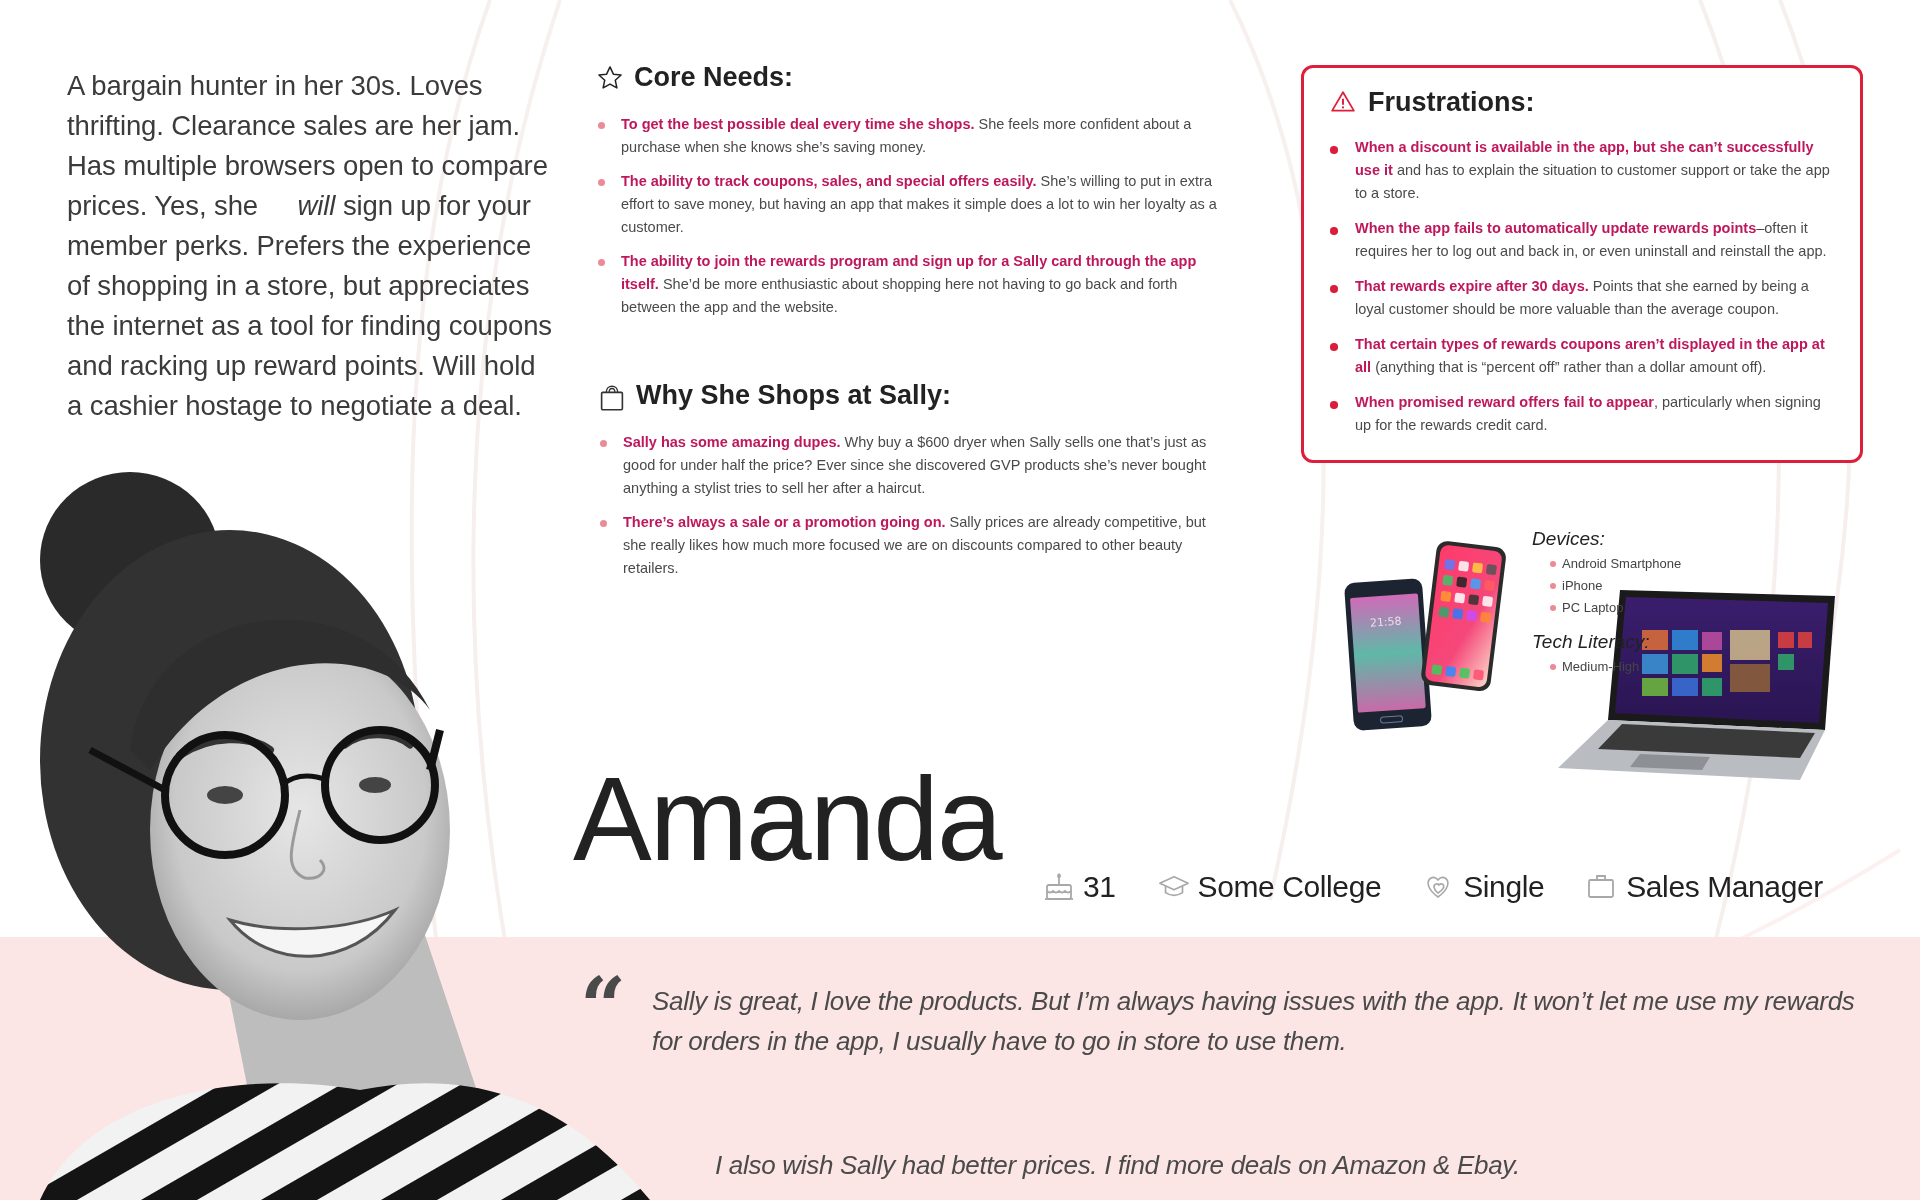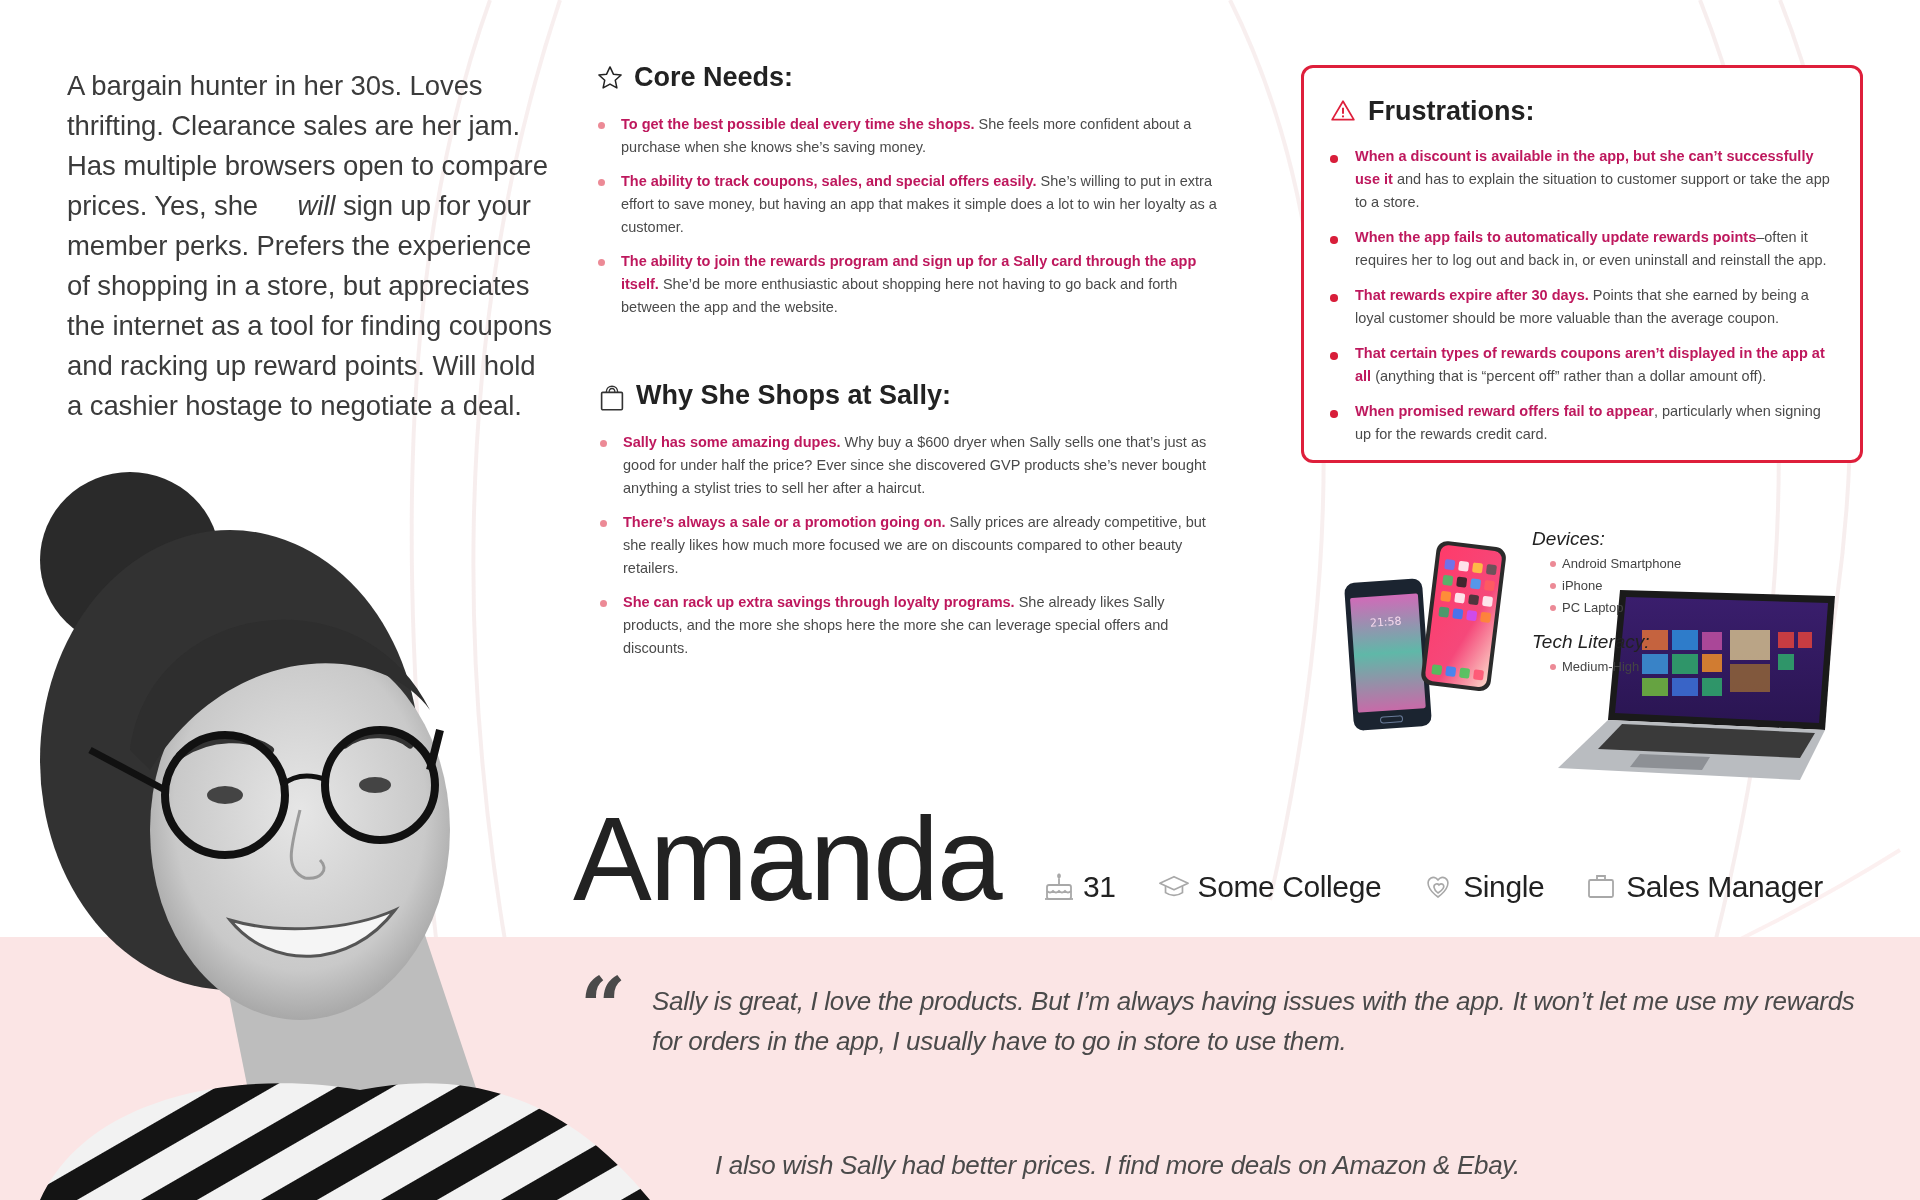--- a/index.html
+++ b/index.html
@@ -20,38 +20,38 @@
     .section-heading .icon { width: 28px; height: 28px; display: inline-flex; }
     .bullets { list-style: none; }
     .bullets li { position: relative; padding-left: 25px; font-size: 14.5px; line-height: 23px; color: #4a4a4a; margin-bottom: 11px; }
     .bullets li .dot { position: absolute; left: 2px; top: 9px; width: 7px; height: 7px; border-radius: 50%; background: #ec8a96; }
     .bullets li b { color: #be185d; font-weight: bold; }
 
     .core { left: 596px; top: 62px; width: 635px; }
     .why  { left: 598px; top: 380px; width: 630px; }
 
     
-    .frust { position: absolute; left: 1301px; top: 65px; width: 562px; height: 398px; border: 3.5px solid #de1f3b; border-radius: 12px; background: #fff; z-index: 2; padding: 28px 22px 0 26px; }
+    .frust { position: absolute; left: 1301px; top: 65px; width: 562px; height: 398px; border: 3.5px solid #de1f3b; border-radius: 12px; background: #fff; z-index: 2; padding: 19px 22px 0 26px; }
     .frust .section-heading { margin-bottom: 18px; }
     .frust .bullets li { padding-left: 25px; margin-bottom: 12px; }
     .frust .bullets li .dot { background: #d81e3a; left: 0; top: 10px; width: 7.5px; height: 7.5px; }
 
     
     .devices-imgs { position: absolute; left: 1330px; top: 530px; width: 520px; height: 250px; z-index: 2; }
     .devices { position: absolute; left: 1532px; top: 528px; z-index: 3; }
     .devices h4 { font-weight: normal; font-size: 19px; color: #222; margin-bottom: 3px; font-style: italic; }
     .devices ul { list-style: none; margin-bottom: 12px; }
     .devices li { position: relative; padding-left: 30px; font-size: 13px; line-height: 22px; color: #444; }
     .devices li .dot { position: absolute; left: 18px; top: 8px; width: 6px; height: 6px; border-radius: 50%; background: #ec8a96; }
 
     
     .photo { position: absolute; left: 0; top: 450px; width: 700px; height: 750px; z-index: 1; }
 
     
-    .name { position: absolute; left: 573px; top: 800px; font-size: 118px; font-weight: normal; color: #222; letter-spacing: -2px; line-height: 1; z-index: 2; }
+    .name { position: absolute; left: 573px; top: 760px; font-size: 118px; font-weight: normal; color: #222; letter-spacing: -2px; line-height: 1; z-index: 2; }
     .attrs { position: absolute; left: 1043px; top: 870px; display: flex; align-items: center; z-index: 2; text-align: center; }
     .attr { display: flex; align-items: center; margin-right: 42px; }
     .attr .icon { width: 32px; height: 32px; margin-right: 8px; display: inline-flex; }
     .attr span.txt { font-size: 30px; color: #222; letter-spacing: -0.4px; }
 
     
     .quote { position: absolute; left: 580px; top: 975px; width: 1290px; z-index: 2; }
     .quote-mark { position: absolute; left: 0; top: -8px; font-family: "DejaVu Serif", serif; font-size: 80px; color: #4a4a4a; font-weight: bold; line-height: 1; }
     .quote-p1 { position: absolute; left: 72px; top: 6px; width: 1220px; font-style: italic; font-size: 26px; line-height: 40px; color: #4a4a4a; letter-spacing: -0.3px; }
     .quote-p2 { position: absolute; left: 135px; top: 126px; font-style: italic; font-size: 26px; line-height: 40px; color: #4a4a4a; letter-spacing: -0.3px; margin-top: 44px; }
@@ -97,21 +97,20 @@
           <rect x="3" y="9" width="18" height="15" rx="1" fill="none" stroke="#333" stroke-width="1.4"></rect>
           <path d="M7 9 C7 2, 17 2, 17 9" fill="none" stroke="#333" stroke-width="1.3"></path>
           <path d="M9.5 9 C9.5 4.5, 14.5 4.5, 14.5 9" fill="none" stroke="#333" stroke-width="1.1"></path>
         </svg>
     </span>
     <span>Why She Shops at Sally:</span>
   </h3>
   <ul class="bullets">
     <li><span class="dot"></span><b>Sally has some amazing dupes.</b><span> Why buy a $600 dryer when Sally sells one that’s just as good for under half the price? Ever since she discovered GVP products she’s never bought anything a stylist tries to sell her after a haircut.</span></li>
     <li><span class="dot"></span><b>There’s always a sale or a promotion going on.</b><span> Sally prices are already competitive, but she really likes how much more focused we are on discounts compared to other beauty retailers.</span></li>
-    <li><span class="dot"></span><b>She can rack up extra savings through loyalty programs.</b><span> She already likes Sally products, and the more she shops here the more she can leverage special offers and discounts.</span></li>
   </ul>
 </section>
 
 <section class="frust">
   <h3 class="section-heading">
     <span class="icon">
       <svg width="26" height="26" viewBox="0 0 24 24">
           <path d="M12 3 L22 20 H2 Z" fill="none" stroke="#de1f3b" stroke-width="1.6" stroke-linejoin="round"></path>
           <line x1="12" y1="9" x2="12" y2="14.5" stroke="#de1f3b" stroke-width="1.8"></line>
           <circle cx="12" cy="17" r="1" fill="#de1f3b"></circle>

